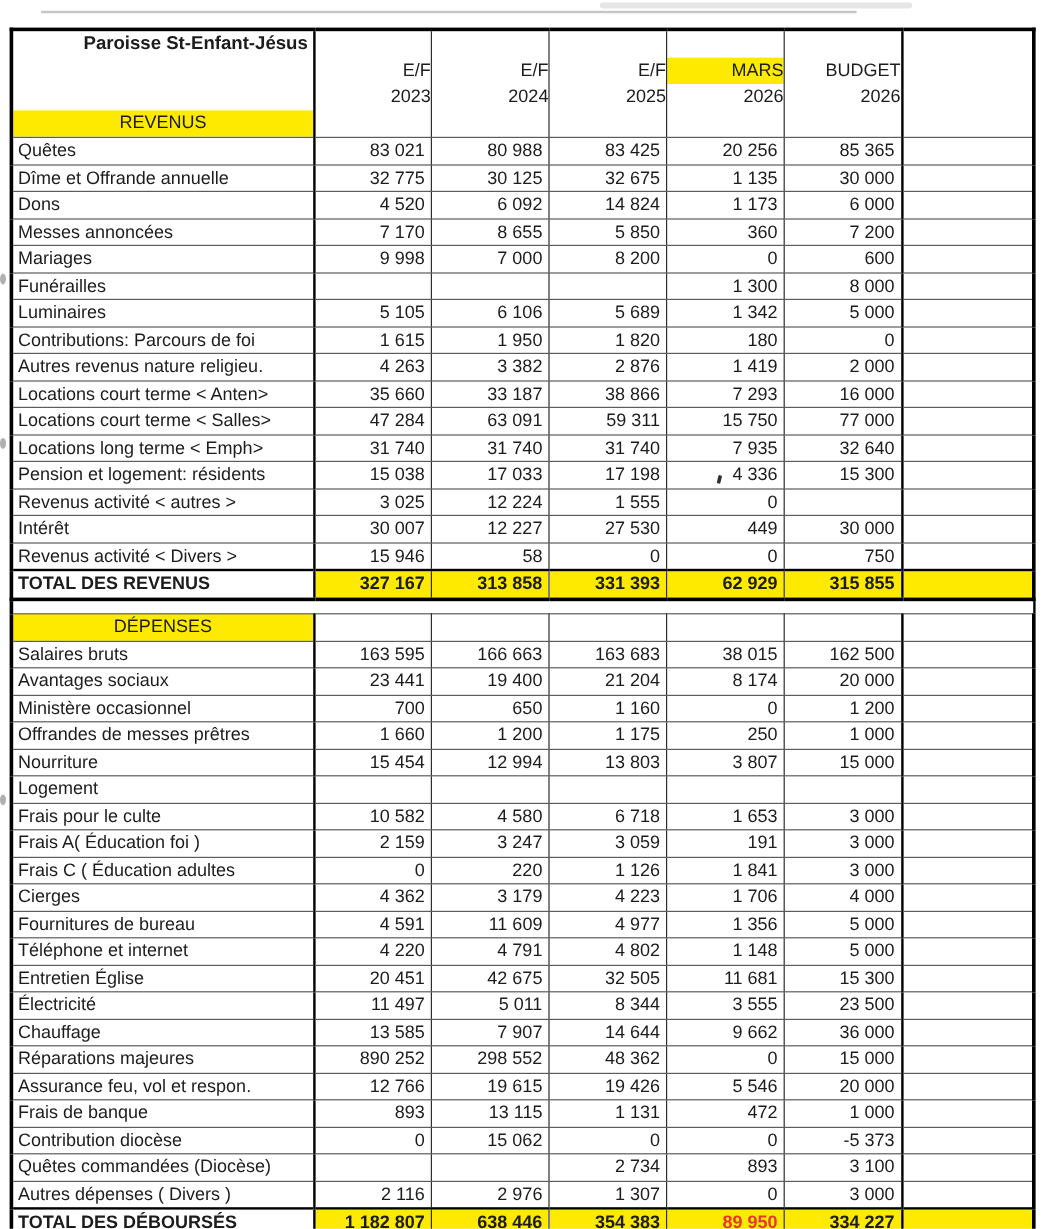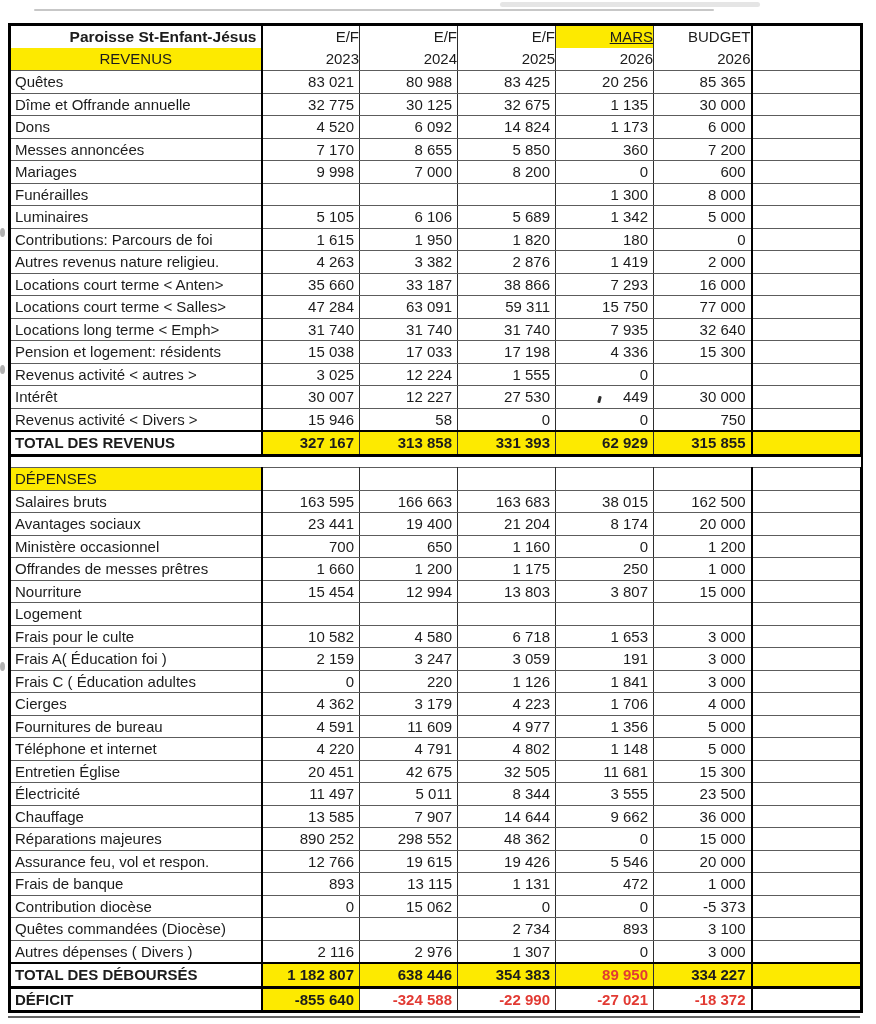--- a/index.html
+++ b/index.html
@@ -20,26 +20,26 @@
   }
   td.label { text-align:left; padding:0 4px; }
   td.num   { text-align:right; }
   td.tail  { border-left:2px solid #000; border-right:3px solid #000; }
   tr td:first-child { border-left:3px solid #000; border-right:2px solid #000; }
 
   
   .header-row td { border-top:3px solid #000; padding:0; }
   .header-row .h1, .header-row .h2 { height:22px; line-height:22px; text-align:right; font-size:15px; }
   .header-row .title { height:22px; line-height:22px; font-weight:bold; font-size:15.5px; padding:0 4px;text-align:right; }
-  .header-row .sec-band { height:22px; line-height:22px; text-align:center; background:var(--hl); }
-  .header-row .h1.hl { background:var(--hl);text-decoration:underline; }
+  .header-row .sec-band { height:22px; line-height:22px; text-align:center; background:var(--hl);margin-top:44px; }
+  .header-row .h1.hl { background:var(--hl); }
 
   
   .section-row td { height:22px; }
-  .section-row td.label { background:var(--hl); }
+  .section-row td.label { background:var(--hl); text-align:center; }
   .total-row td, .deficit-row td { font-weight:bold; }
   .total-row td { border-top:2px solid #000; border-bottom:3px solid #000; }
   .deficit-row td { border-top:2px solid #000; border-bottom:3px solid #000; }
   .spacer td { border:none; height:10px; background:#fff; }
   td.hl  { background:var(--hl); }
   td.neg { color:var(--neg);margin-top:12px; }
 
   .bottom-rule { width:852px; height:1.5px; background:#4a4a4a; margin-top:3px; opacity:.85; }
 
   

